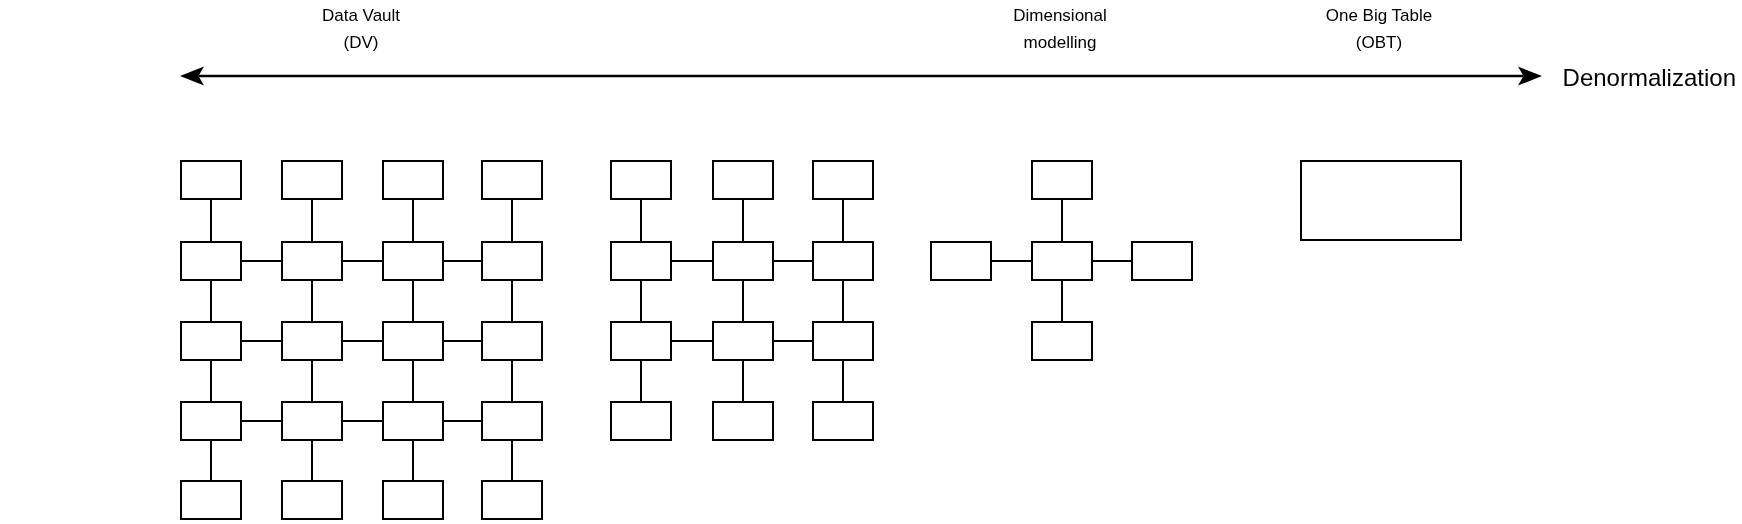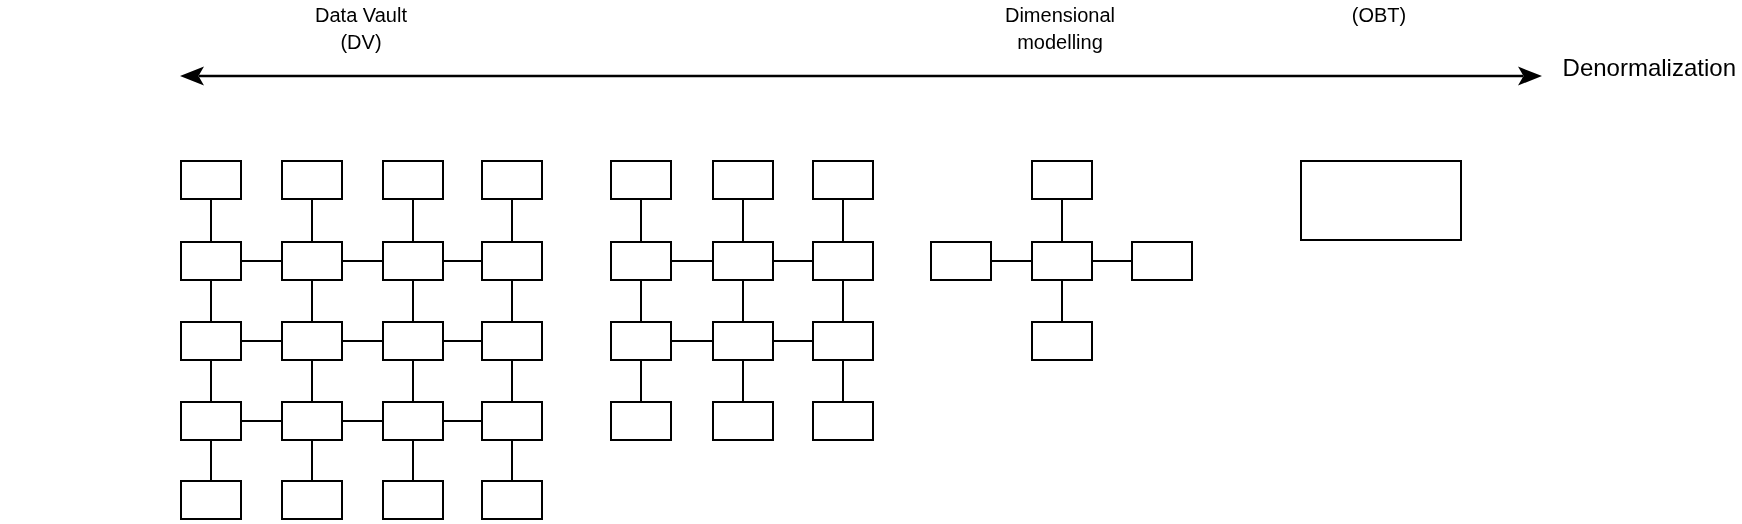--- a/index.html
+++ b/index.html
@@ -14,26 +14,26 @@
   #axis-arrow{
     position:absolute;left:0;top:0;width:1742px;height:524px;
     pointer-events:none;
   }
   .axis-label{
     position:absolute;
     font-size:24px;line-height:28px;
     white-space:nowrap;
   }
   #left-axis-label{left:7px;top:54px;}
-  #right-axis-label{right:6px;top:54px;text-align:center;}
+  #right-axis-label{right:6px;top:64px;text-align:center;}
   .approach-label{
     position:absolute;top:2px;
     transform:translateX(-50%);
     text-align:center;
-    font-size:20px;line-height:27px;
+    font-size:17px;line-height:27px;
     white-space:nowrap;
   }
   .node-box{
     position:absolute;box-sizing:border-box;
     border:2px solid var(--ink,#000000);
     background:var(--bg,#ffffff);
   }
   .connector{
     position:absolute;
     background:var(--ink,#000000);
@@ -58,20 +58,21 @@
     <div>(DV)</div>
   </div>
 
 
   <div class="approach-label" style="left: 1060px; text-align: center;">
     <div>Dimensional</div>
     <div>modelling</div>
   </div>
 
   <div class="approach-label" style="left: 1379px;">
+    <div>One Big Table</div>
     <div>(OBT)</div>
   </div>
 
   <div id="shapes-layer">
       <div class="node-box" style="left: 180px; top: 160px; width: 62px; height: 40px;"></div>
       <div class="node-box" style="left: 180px; top: 241px; width: 62px; height: 40px;"></div>
       <div class="node-box" style="left: 180px; top: 321px; width: 62px; height: 40px;"></div>
       <div class="node-box" style="left: 180px; top: 401px; width: 62px; height: 40px;"></div>
       <div class="node-box" style="left: 180px; top: 480px; width: 62px; height: 40px;"></div>
       <div class="connector" style="left: 210px; top: 200px; width: 2px; height: 41px;"></div>

